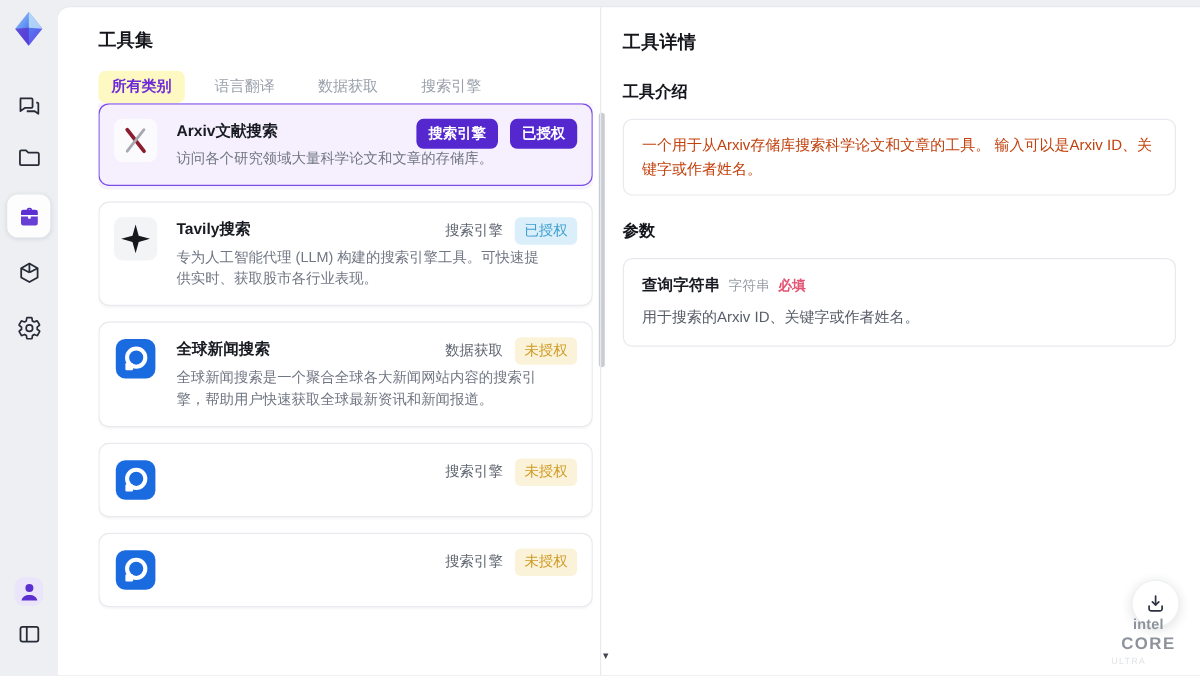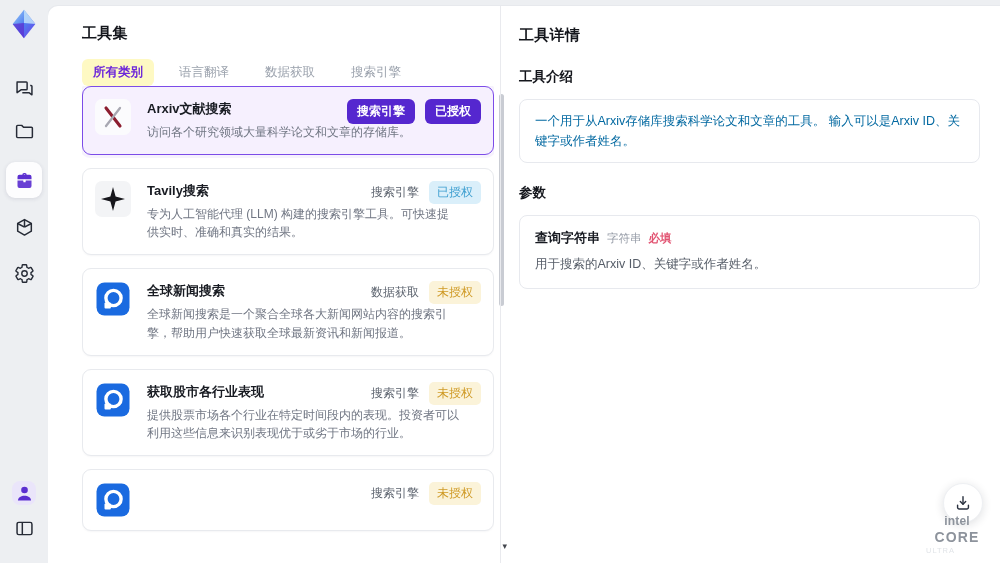--- a/index.html
+++ b/index.html
@@ -53,21 +53,21 @@
   .vscroll-thumb { position:absolute; top:4px; height:212px; width:5px; background:#c9ccd3; border-radius:3px; }
   .scroll-down { position:absolute; right:9px; bottom:12px; font-size:9px; color:#44474e; line-height:1; }
 
   
   .detail-pane { position:absolute; left:452px; right:0; top:0; bottom:0;
     border-left:1px solid #e9eaee; padding:20px 20px 0 18px; }
   .section-h { font-size:13.5px; font-weight:700; color:#14161c; }
   .detail-title { font-size:15px; font-weight:700; color:#14161c; letter-spacing:.3px; }
   .intro-h { margin-top:23px; }
   .intro-card { margin-top:13px; border:1px solid #e7e9ee; border-radius:8px; background:#fff;
-    padding:11px 15px; font-size:12.5px; color:#0369a1; line-height:1.6; }
+    padding:11px 15px; font-size:12.5px; color:#c2410c; line-height:1.6; }
   .params-h { margin-top:21px; }
   .param-card { margin-top:13px; border:1px solid #e7e9ee; border-radius:8px; background:#fff;
     padding:13px 15px 15px; }
   .param-line { display:flex; align-items:center; gap:7px; }
   .param-name { font-size:13px; font-weight:700; color:#181b22; }
   .param-type { font-size:11.5px; color:#959ba6; }
   .param-req { font-size:11.5px; color:#e25472;font-weight:bold; }
   .param-desc { margin-top:9px; font-size:12.5px; color:#565d68; }
 
   
@@ -180,21 +180,21 @@
             </div>
           </div>
           <div class="card">
             <div class="card-icon icon-tavily-logo">
               <svg viewBox="0 0 36 36">
                 <path d="M18 6l2.6 9.4L30 18l-9.4 2.6L18 30l-2.6-9.4L6 18l9.4-2.6z" fill="#17171c"></path>
               </svg>
             </div>
             <div class="card-body">
               <div class="card-name">Tavily搜索</div>
-              <div class="card-desc">专为人工智能代理 (LLM) 构建的搜索引擎工具。可快速提供实时、准确和真实的结果。</div>
+              <div class="card-desc">专为人工智能代理 (LLM) 构建的搜索引擎工具。可快速提供实时、获取股市各行业表现。</div>
             </div>
             <div class="card-badges">
               <span class="badge-cat">搜索引擎</span>
               <span class="badge-auth ok">已授权</span>
             </div>
           </div>
           <div class="card">
             <div class="card-icon icon-news-app">
               <svg viewBox="0 0 36 36">
                 <rect x="1.5" y="1.5" width="33" height="33" rx="8" fill="#1a6ae0"></rect>
@@ -211,24 +211,20 @@
               <span class="badge-auth no">未授权</span>
             </div>
           </div>
           <div class="card">
             <div class="card-icon icon-news-app">
               <svg viewBox="0 0 36 36">
                 <rect x="1.5" y="1.5" width="33" height="33" rx="8" fill="#1a6ae0"></rect>
                 <circle cx="18.5" cy="17" r="7.6" fill="none" stroke="#ffffff" stroke-width="3.4"></circle>
                 <rect x="9.5" y="21.5" width="6.4" height="6" rx="1" fill="#ffffff"></rect>
               </svg>
-            </div>
-            <div class="card-body">
-              <div class="card-name">获取股市各行业表现</div>
-              <div class="card-desc">提供股票市场各个行业在特定时间段内的表现。投资者可以利用这些信息来识别表现优于或劣于市场的行业。</div>
             </div>
             <div class="card-badges">
               <span class="badge-cat">搜索引擎</span>
               <span class="badge-auth no">未授权</span>
             </div>
           </div>
           <div class="card">
             <div class="card-icon icon-news-app">
               <svg viewBox="0 0 36 36">
                 <rect x="1.5" y="1.5" width="33" height="33" rx="8" fill="#1a6ae0"></rect>

